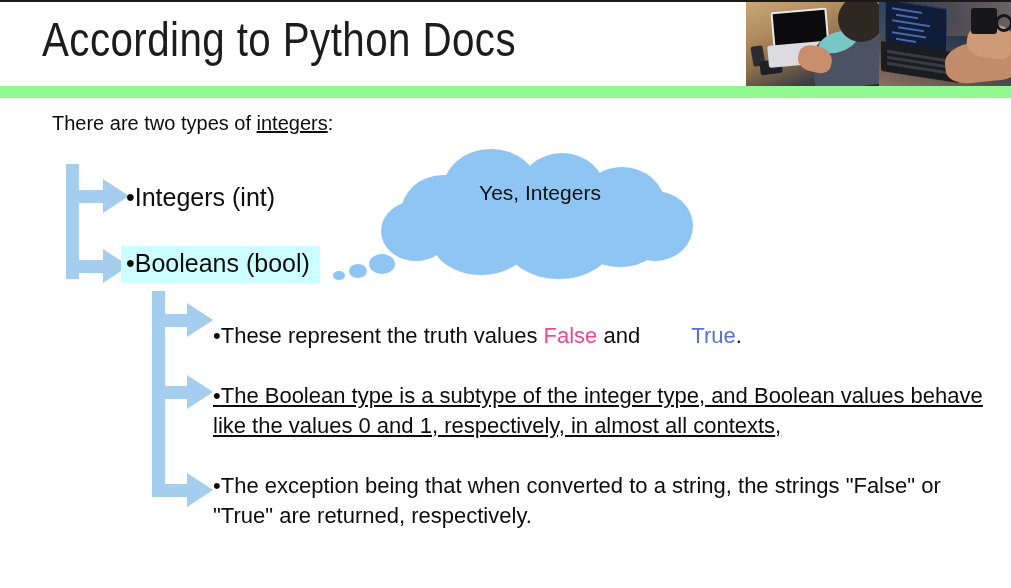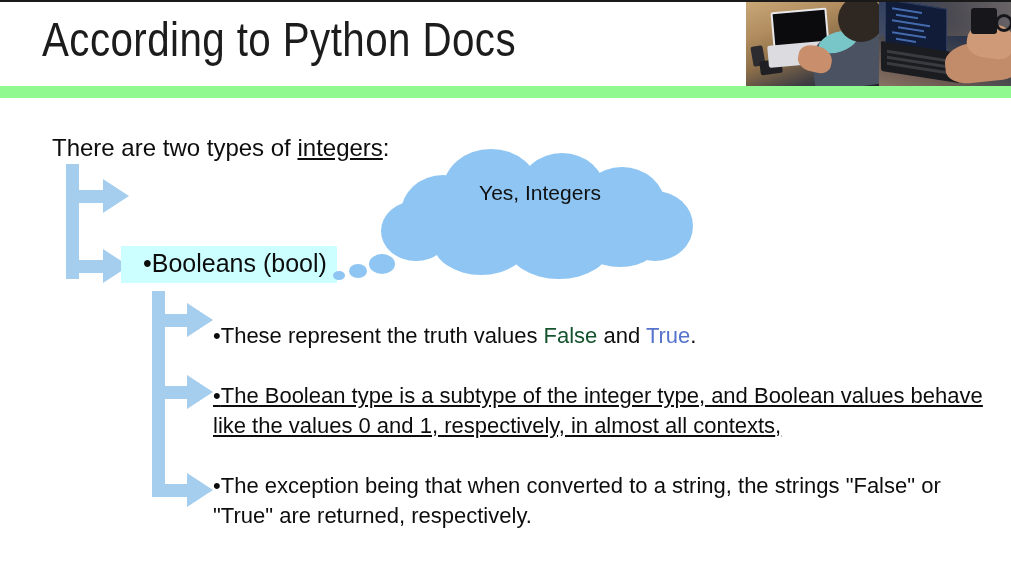--- a/index.html
+++ b/index.html
@@ -140,55 +140,55 @@
 
   
   .body-text {
     position: absolute;
     font-family: "Liberation Sans Narrow", "Liberation Sans", sans-serif;
     color: #0d0d0d;
     white-space: nowrap;
   }
   #intro-line {
     left: 52px;
-    top: 132px;
-    font-size: 24px;
+    top: 110px;
+    font-size: 20px;
   }
   #intro-line .u { text-decoration: underline; }
 
   #bullet-int {
     left: 126px;
     top: 181px;
     font-size: 25px;
   }
   #bullet-bool-wrap {
     position: absolute;
     left: 121px;
     top: 244px;
     background: #ccffff;
-    padding: 3px 10px 5px 22px;
+    padding: 3px 10px 5px 5px;
   }
   #bullet-bool {
     position: static;
     font-size: 25px;
   }
 
   .sub-bullet {
     position: absolute;
     font-family: "Liberation Sans Narrow", "Liberation Sans", sans-serif;
     font-size: 22px;
     color: #0d0d0d;
     line-height: 1.35;
   }
   #sub-1 { left: 213px; top: 319px; white-space: nowrap; }
   #sub-2 { left: 213px; top: 379px; width: 790px; text-decoration: underline; }
   #sub-3 { left: 213px; top: 469px; width: 790px; }
   .sub-bullet .u { text-decoration: underline; }
-  .false-word { color: #14532d; }
-  .true-word  { color: #5573cd; }
+  .false-word { color: #ec4899; }
+  .true-word  { color: #5573cd; margin-left: 45px; }
 
   
   .arrow-group { position: absolute; }
   .spine {
     position: absolute;
     background: #a4cdee;
   }
   .stem {
     position: absolute;
     background: #a4cdee;
@@ -293,20 +293,21 @@
   <div id="intro-line" class="body-text"><span>There are two types of </span><span class="u">integers</span><span>:</span></div>
 
   <div class="arrow-group">
     <div class="spine" id="g1-spine"></div>
     <div class="stem" id="g1-stem1"></div>
     <div class="head" id="g1-head1"></div>
     <div class="stem" id="g1-stem2"></div>
     <div class="head" id="g1-head2"></div>
   </div>
 
+  <div id="bullet-int" class="body-text">•Integers (int)</div>
 
   <div id="bullet-bool-wrap">
     <span id="bullet-bool" class="body-text">•Booleans (bool)</span>
   </div>
 
   <div class="arrow-group">
     <div class="spine" id="g2-spine"></div>
     <div class="stem" id="g2-stem1"></div>
     <div class="head" id="g2-head1"></div>
     <div class="stem" id="g2-stem2"></div>

